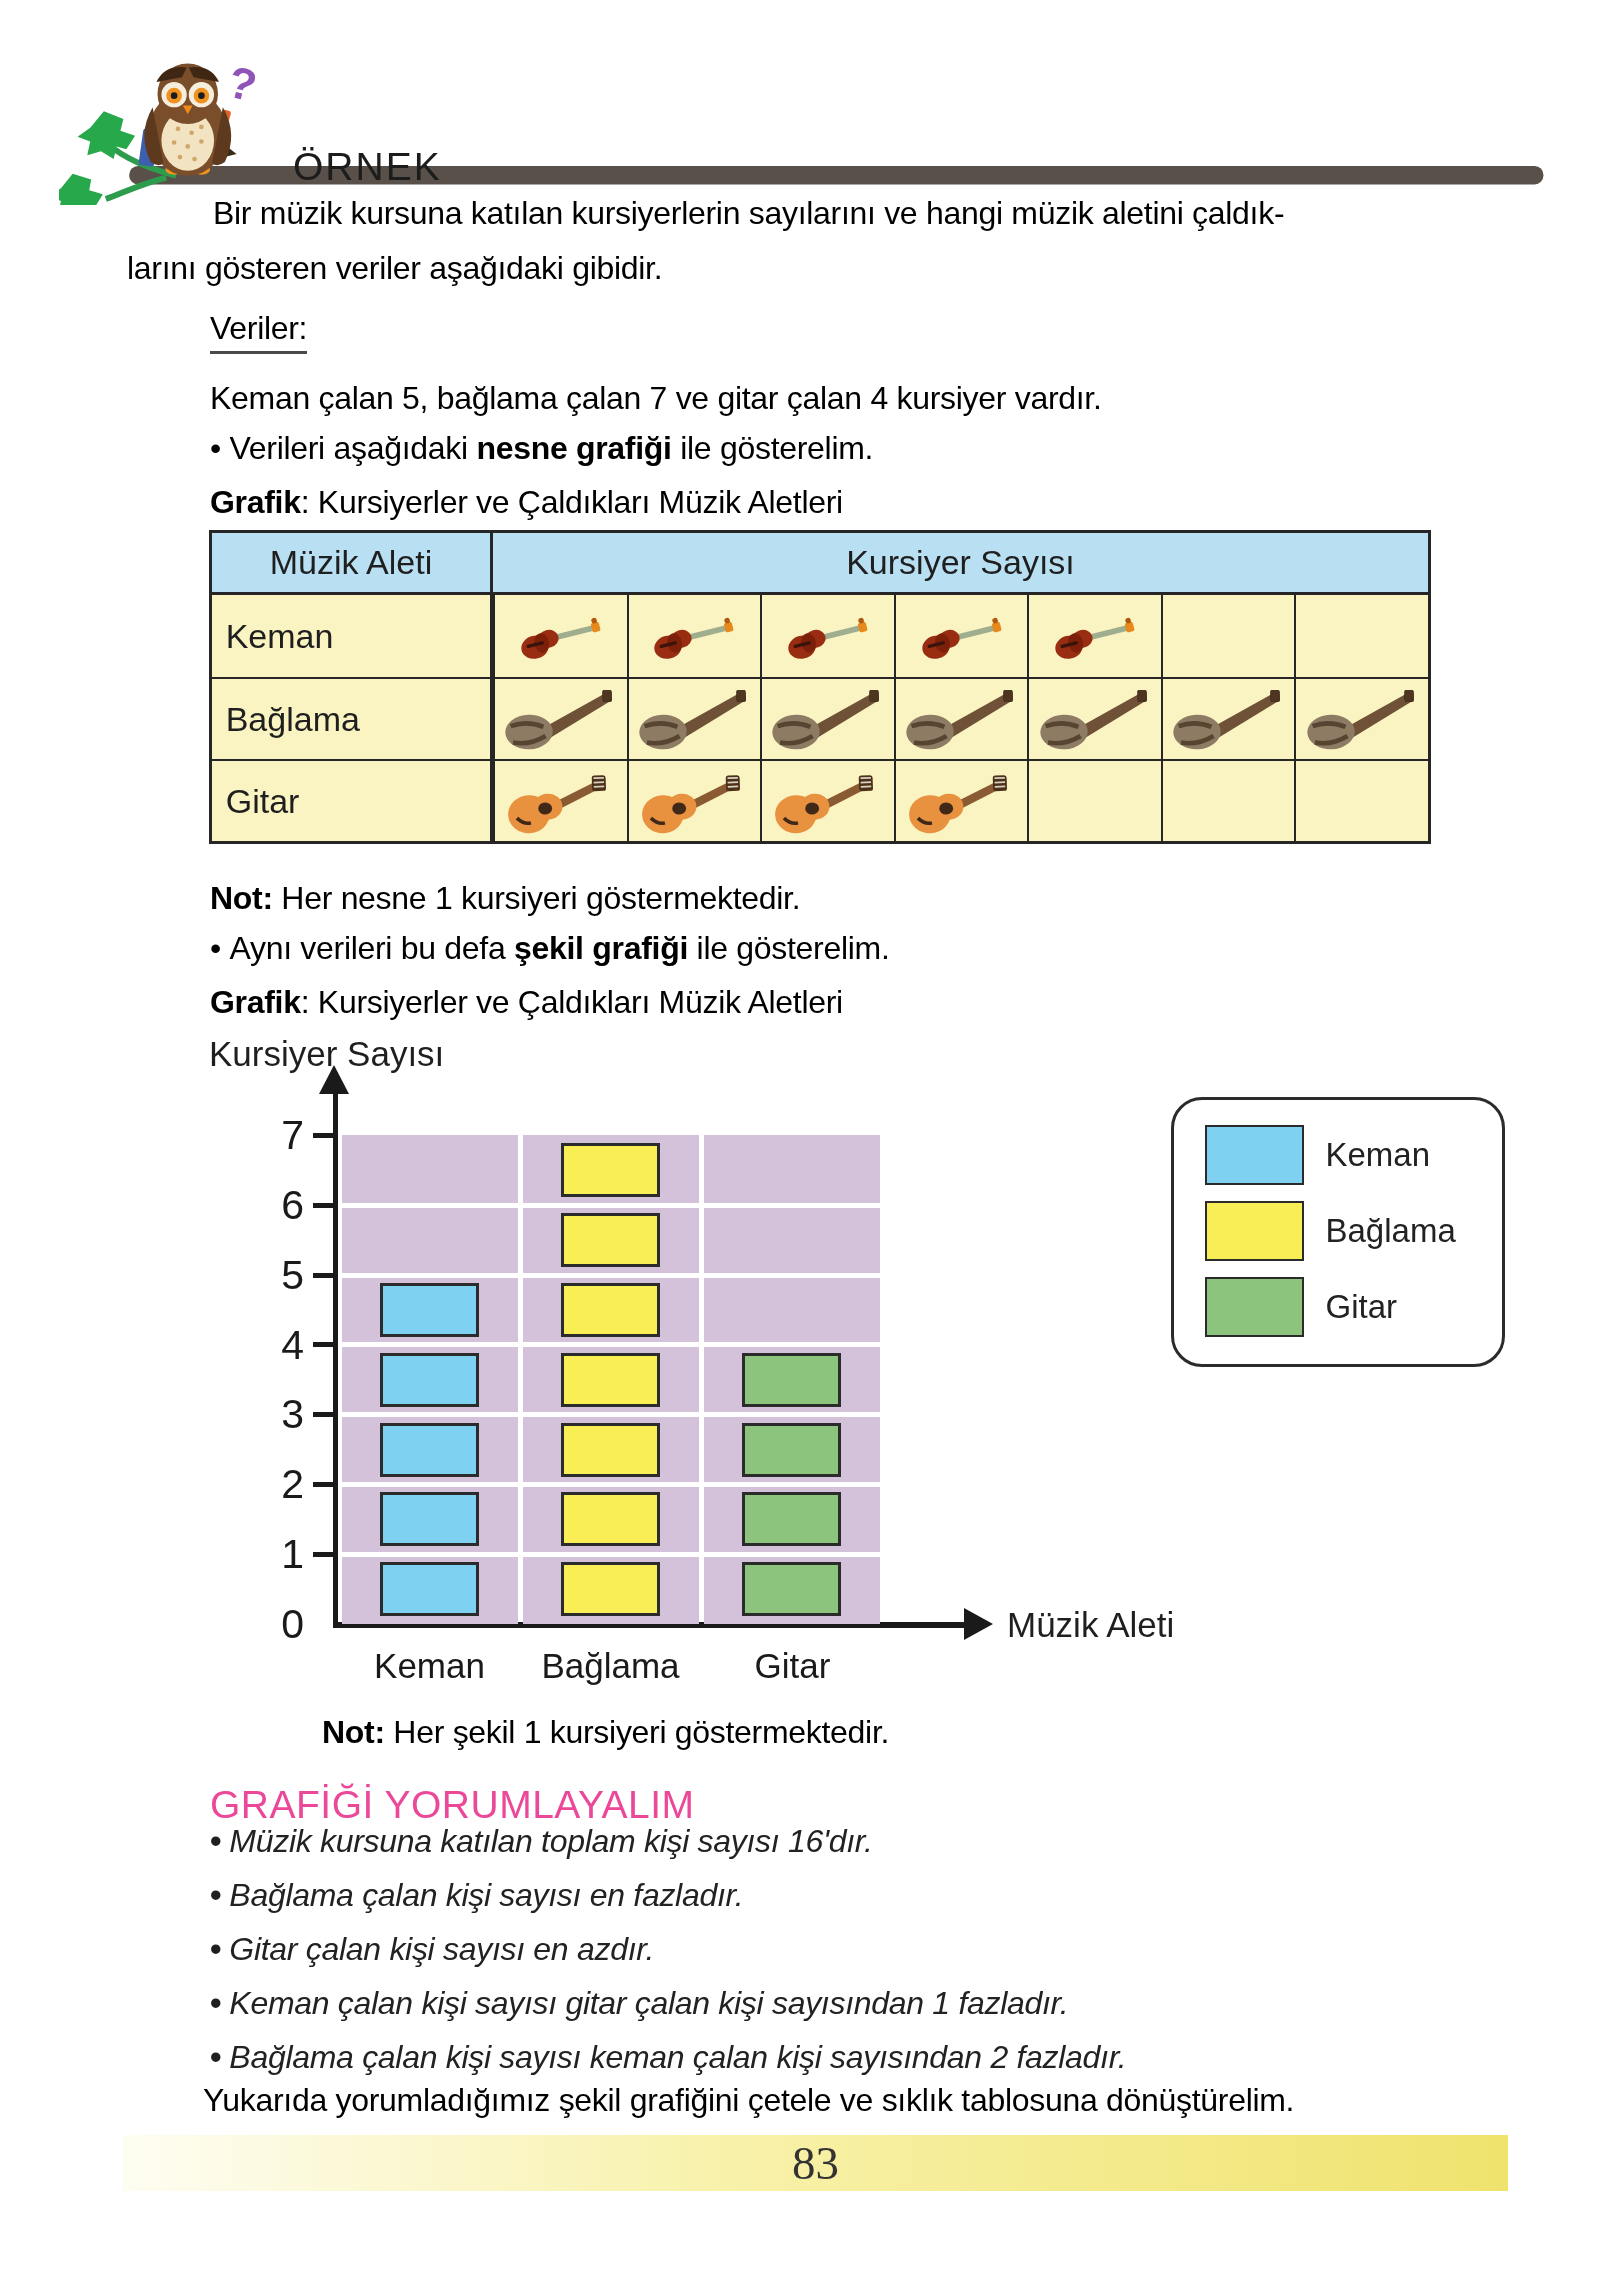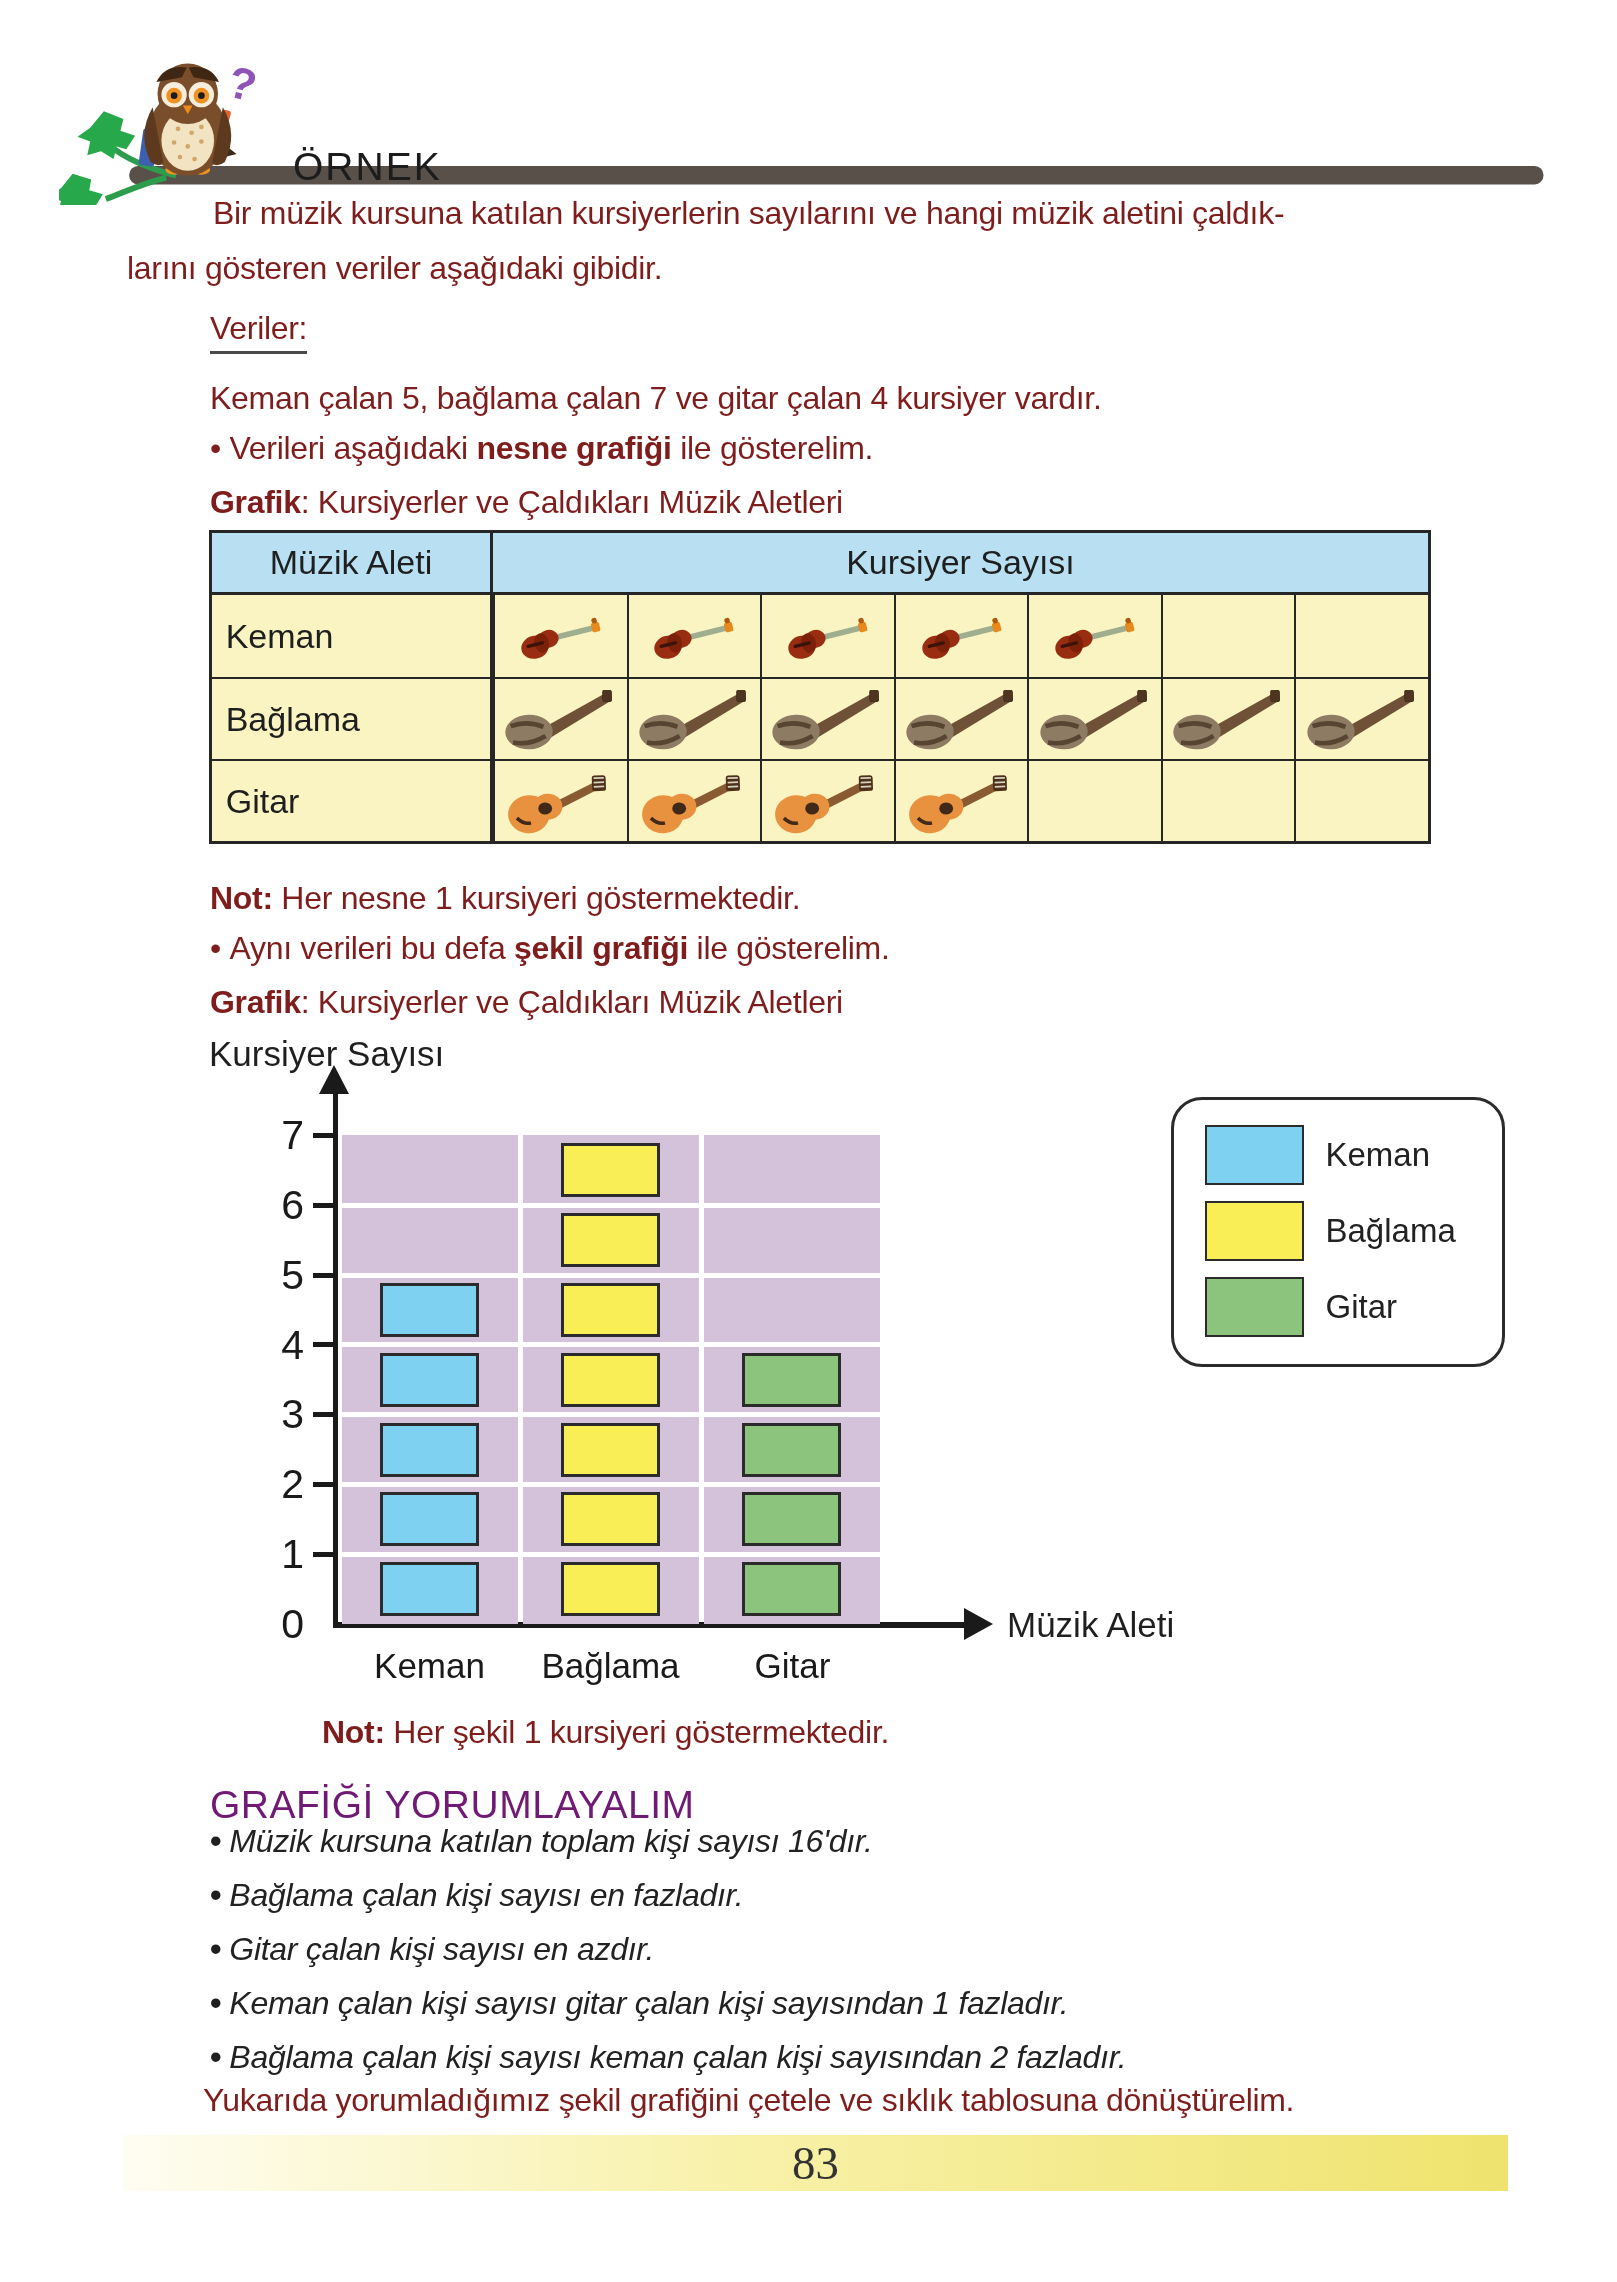--- a/index.html
+++ b/index.html
@@ -1,21 +1,21 @@
 <!DOCTYPE html>
 <html><head>
 <meta charset="utf-8">
 <style>
   * { margin:0; padding:0; box-sizing:border-box; }
   html,body { background:#ffffff; }
   body { font-family:"Liberation Sans", sans-serif; color:#1f1f1f; }
   .page { position:relative; width:1618px; height:2282px; background:#fff; overflow:hidden; }
 
   .abs { position:absolute; white-space:nowrap; }
-  .body-text { font-size:32px; letter-spacing:-0.3px; color:#7f1d1d; }
+  .body-text { font-size:32px; letter-spacing:-0.3px; color:#000000; }
   .bold { font-weight:700; }
 
   
   .ornek-label { font-size:39px; letter-spacing:2px; color:#1c1c1c; }
   #header-art { position:absolute; left:59px; top:39px; width:1502px; height:166px; }
 
   
   .underlined { border-bottom:3.9px solid #4a4a4a; padding-bottom:4.9px; }
 
   
@@ -44,21 +44,21 @@
   .y-arrow { position:absolute; left:192px; top:-7.8px; width:0; height:0; border-left:15.6px solid transparent; border-right:15.6px solid transparent; border-bottom:29px solid #1a1a1a; }
   .x-axis { position:absolute; left:206px; top:549px; width:632px; height:5.9px; background:#1a1a1a; }
   .x-arrow { position:absolute; left:837px; top:535px; width:0; height:0; border-top:16.6px solid transparent; border-bottom:16.6px solid transparent; border-left:29px solid #1a1a1a; }
   .x-axis-label { position:absolute; left:880px; top:532px; font-size:35px; white-space:nowrap; }
   .legend { position:absolute; left:1044px; top:24.4px; width:334px; border:3.9px solid #2b2b2b; border-radius:31px; background:#fff; padding:25px 0 11.7px 31px; }
   .lrow { display:flex; align-items:center; gap:21.5px; margin-bottom:15.6px; }
   .lsw { width:99px; height:60px; border:2.9px solid #2b2b2b; flex:0 0 auto; }
   .llab { font-size:33px; color:#222; }
 
   
-  .heading { font-size:39px; letter-spacing:0.5px; color:#701a75; }
+  .heading { font-size:39px; letter-spacing:0.5px; color:#ec4899; }
   .bullets { position:absolute; left:210px; top:1822px; }
   .bullet-line { display:flex; align-items:baseline; height:54px; }
   .bdot { font-size:33px; margin-right:7.8px; font-weight:700; }
   .btext { font-size:32px; letter-spacing:-0.3px; color:#222; white-space:nowrap;font-style:italic; }
 
   
   .footer-bar { position:absolute; left:123px; top:2135px; width:1385px; height:56px;
     background:linear-gradient(90deg,#fefdf2 0%,#f8f1a8 45%,#efe36e 100%);
     display:flex; align-items:center; justify-content:center; }
   .page-number { font-size:47px; color:#333;font-family:Liberation Serif, serif; }

